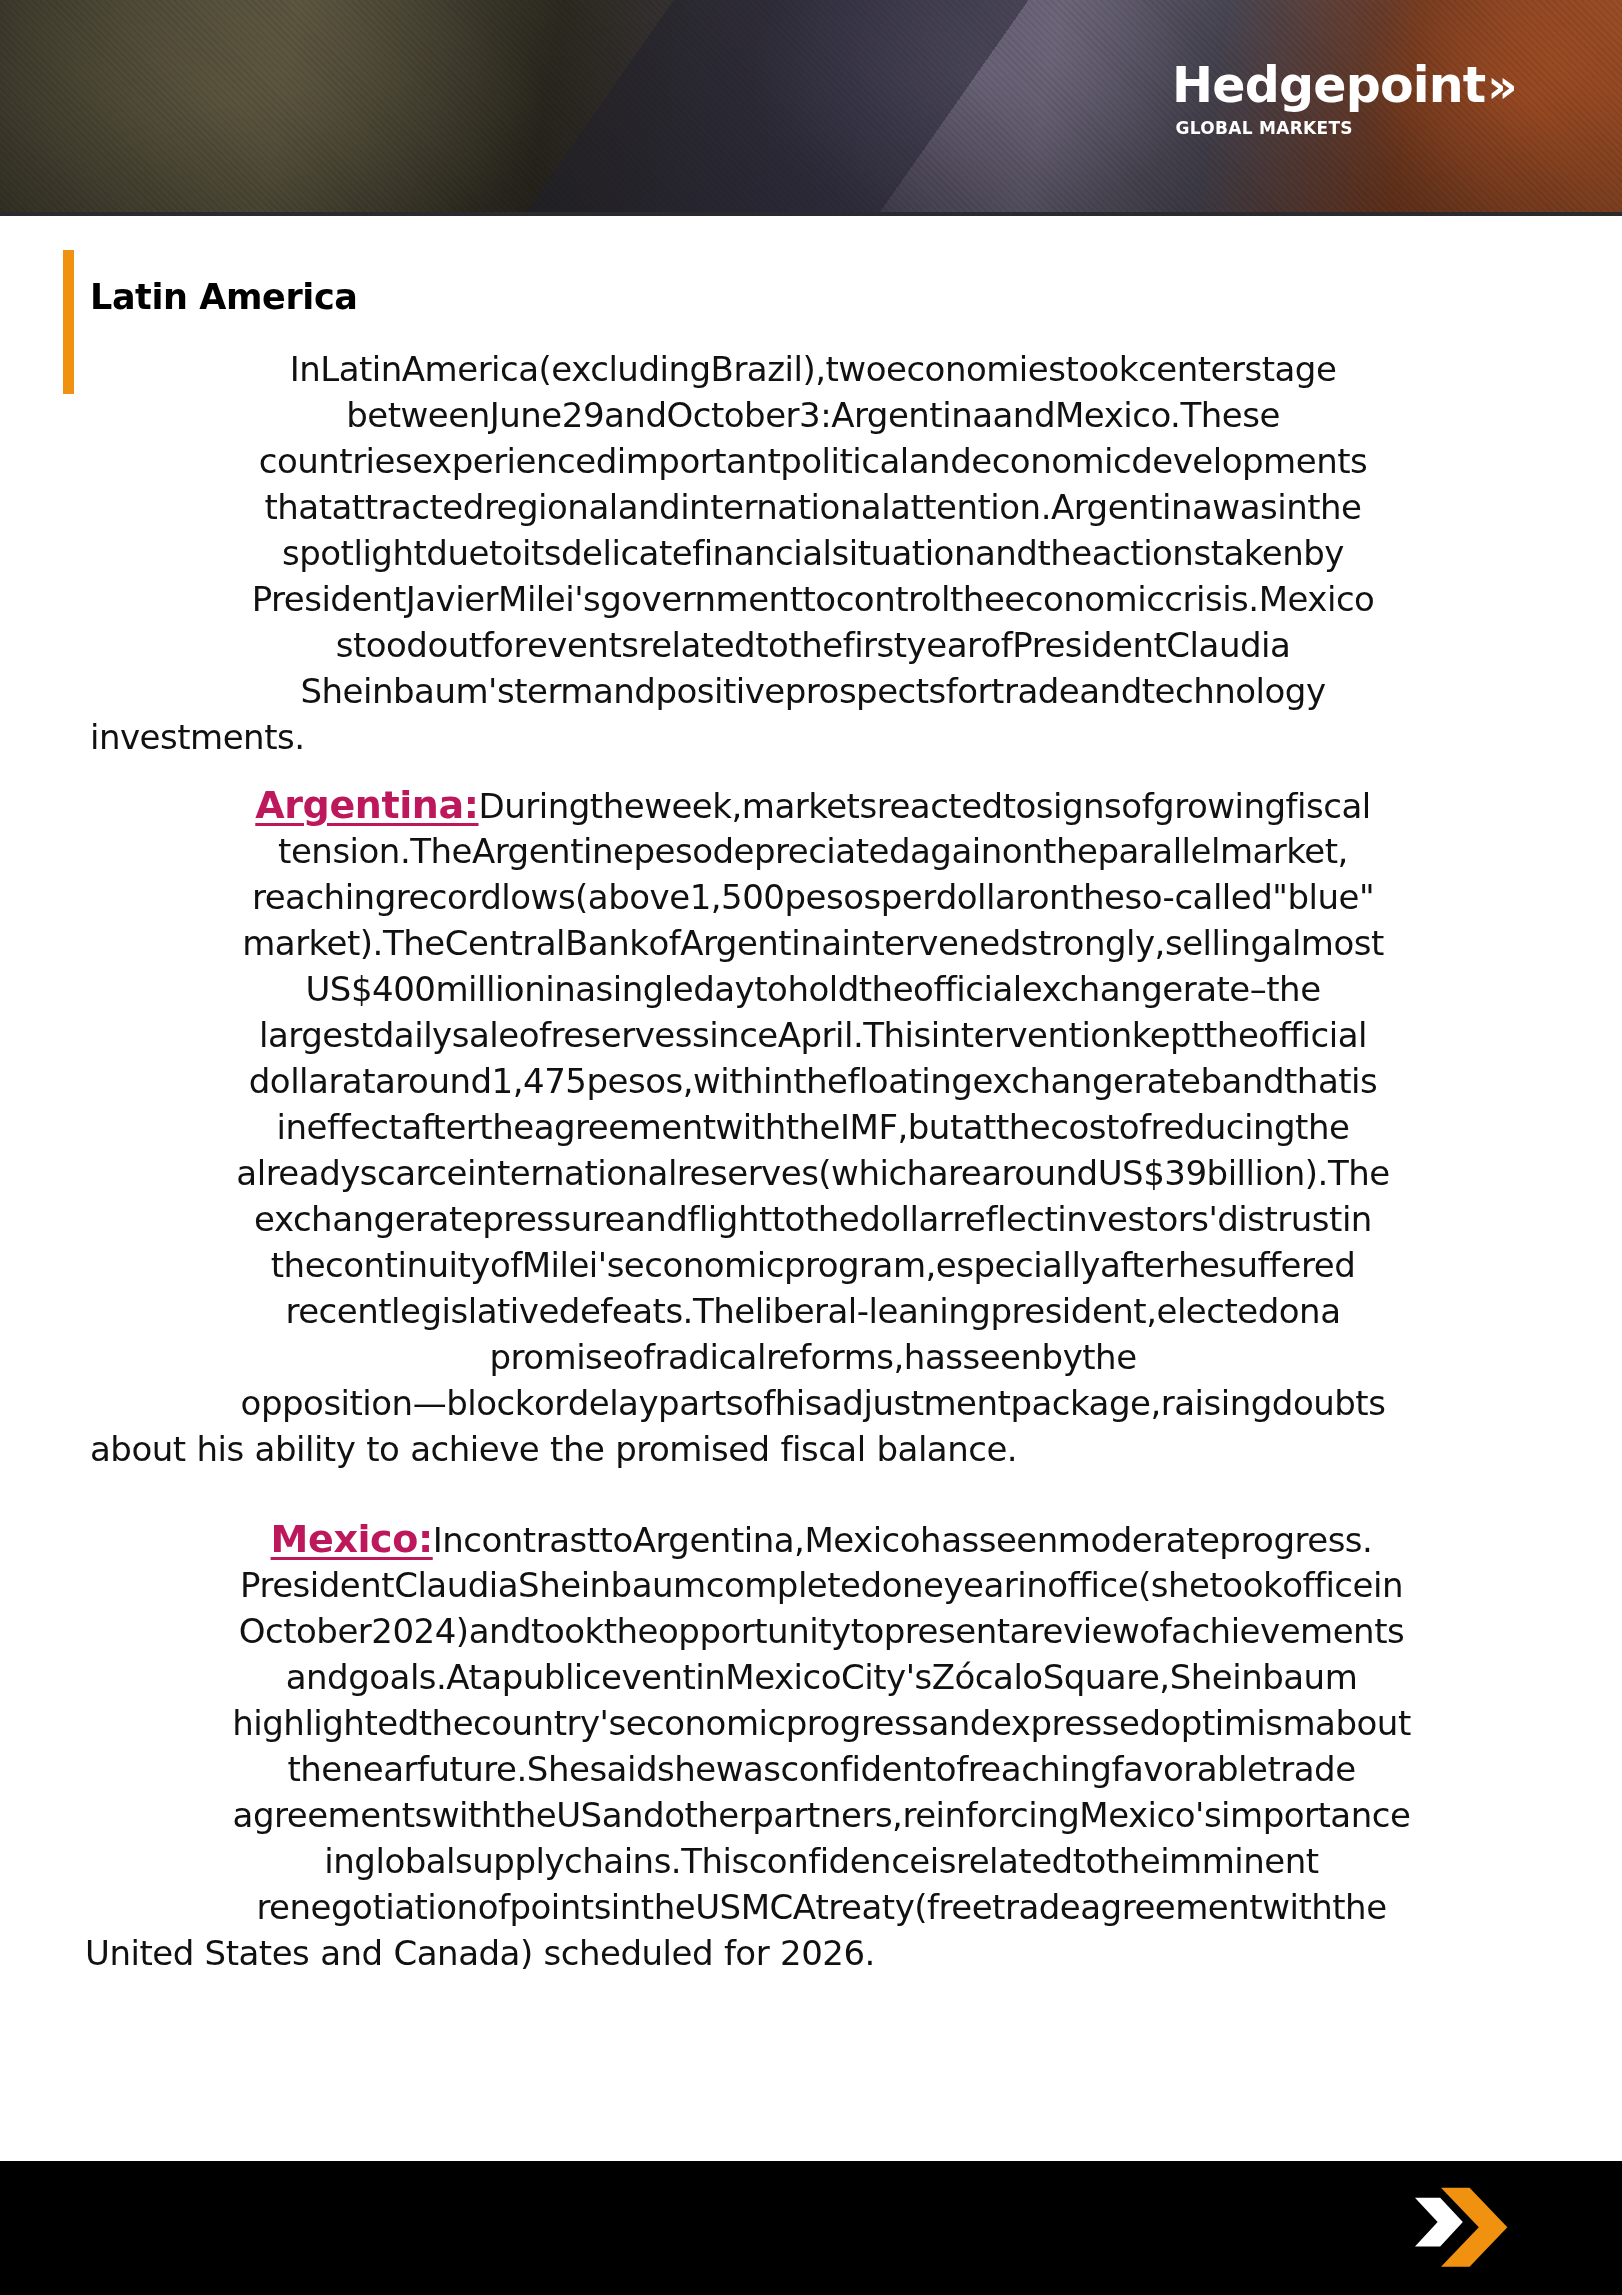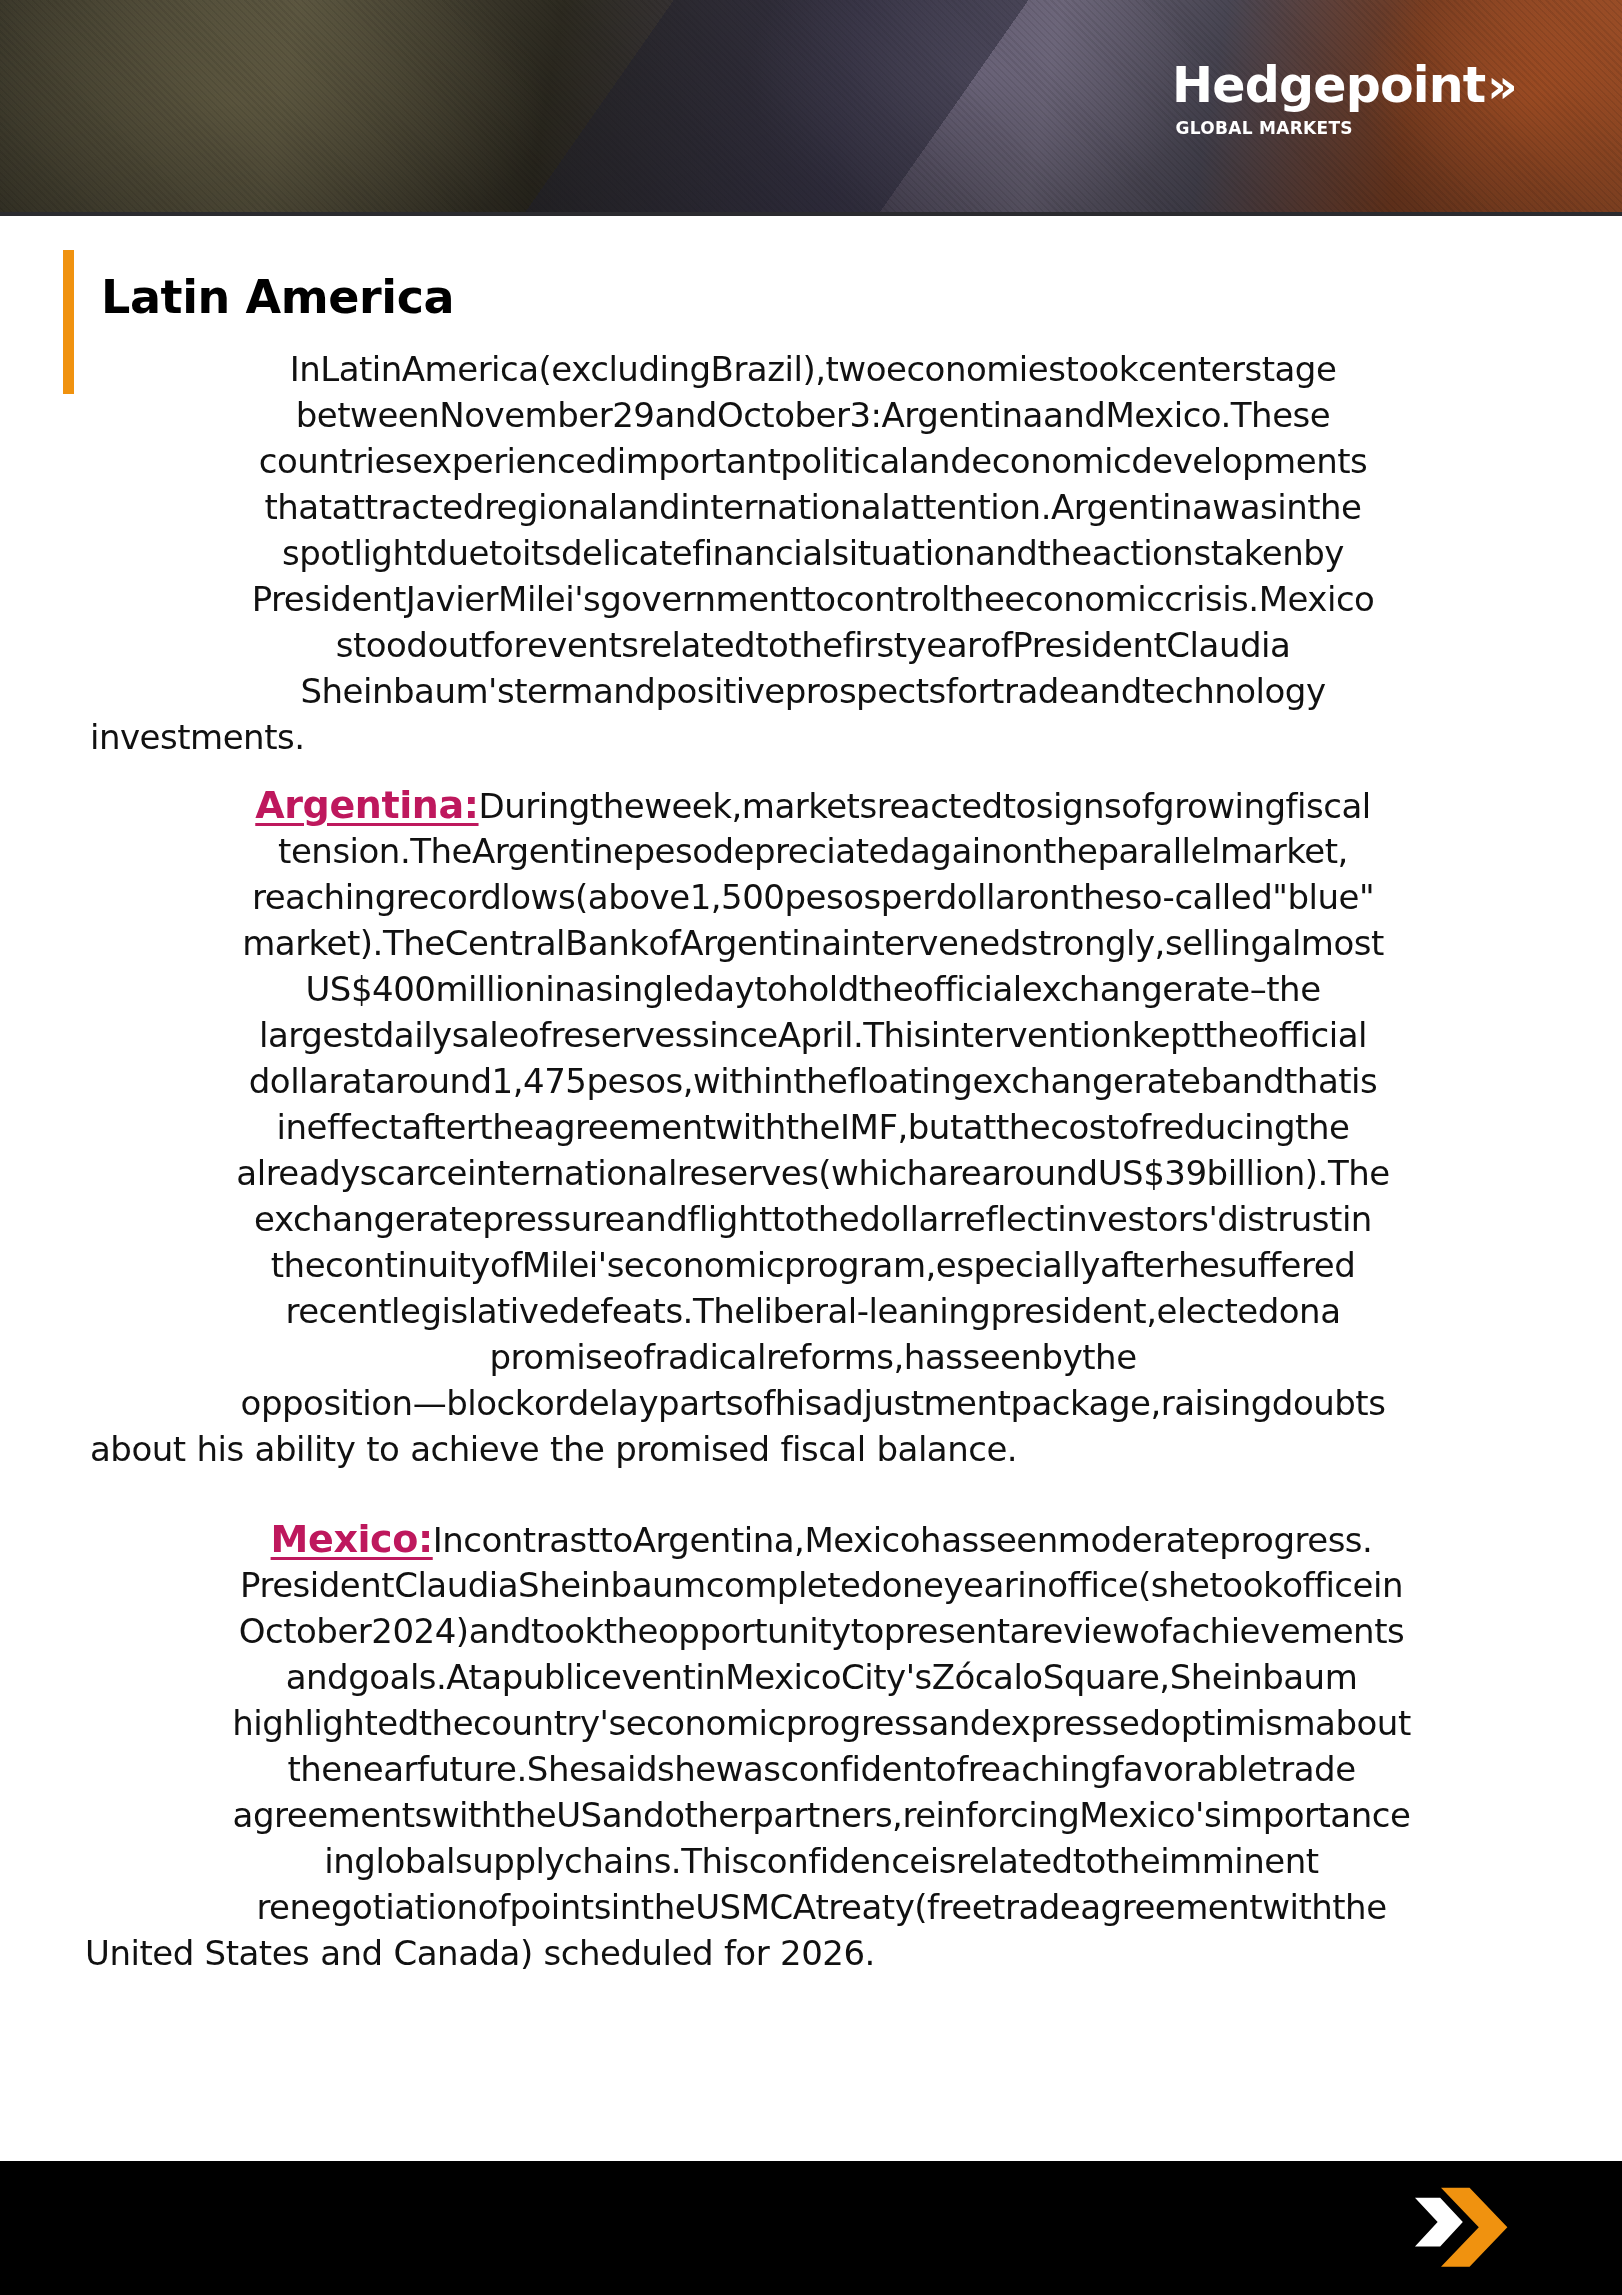--- a/index.html
+++ b/index.html
@@ -38,22 +38,22 @@
   .logo-chev { font-size: 47px; margin-left: 1.7px; font-weight: 700; }
   .logo-sub {
     font-family: "DejaVu Sans", sans-serif; font-weight: 600;
     font-size: 17px; letter-spacing: 0.3px; margin-top: 8.4px; margin-left: 3.4px;
   }
   
   .accent-bar {
     position: absolute; left: 63px; top: 250px; width: 11px; height: 144px; background: #f0920f;
   }
   .section-title {
-    position: absolute; left: 101px; top: 269px; margin: 0;
-    font-family: "DejaVu Sans", sans-serif; font-weight: 700; font-size: 46px;
+    position: absolute; left: 90px; top: 269px; margin: 0;
+    font-family: "DejaVu Sans", sans-serif; font-weight: 700; font-size: 35px;
     letter-spacing: -0.4px; line-height: 57px; color: #000;
   }
   .para {
     position: absolute; margin: 0;
     font-family: "DejaVu Sans", sans-serif; font-size: 34px; line-height: 46px;
     color: #111; letter-spacing: -0.5px;
   }
   .intro { left: 90px; top: 346px; width: 1446px; }
   .argentina { left: 90px; top: 782px; width: 1446px; }
   .mexico { left: 85px; top: 1516px; width: 1473px; }
@@ -97,21 +97,21 @@
       <span class="w">(excluding</span>
       <span class="w">Brazil),</span>
       <span class="w">two</span>
       <span class="w">economies</span>
       <span class="w">took</span>
       <span class="w">center</span>
       <span class="w">stage</span>
     </div>
     <div class="jl">
       <span class="w">between</span>
-      <span class="w">November</span>
+      <span class="w">June</span>
       <span class="w">29</span>
       <span class="w">and</span>
       <span class="w">October</span>
       <span class="w">3:</span>
       <span class="w">Argentina</span>
       <span class="w">and</span>
       <span class="w">Mexico.</span>
       <span class="w">These</span>
     </div>
     <div class="jl">

